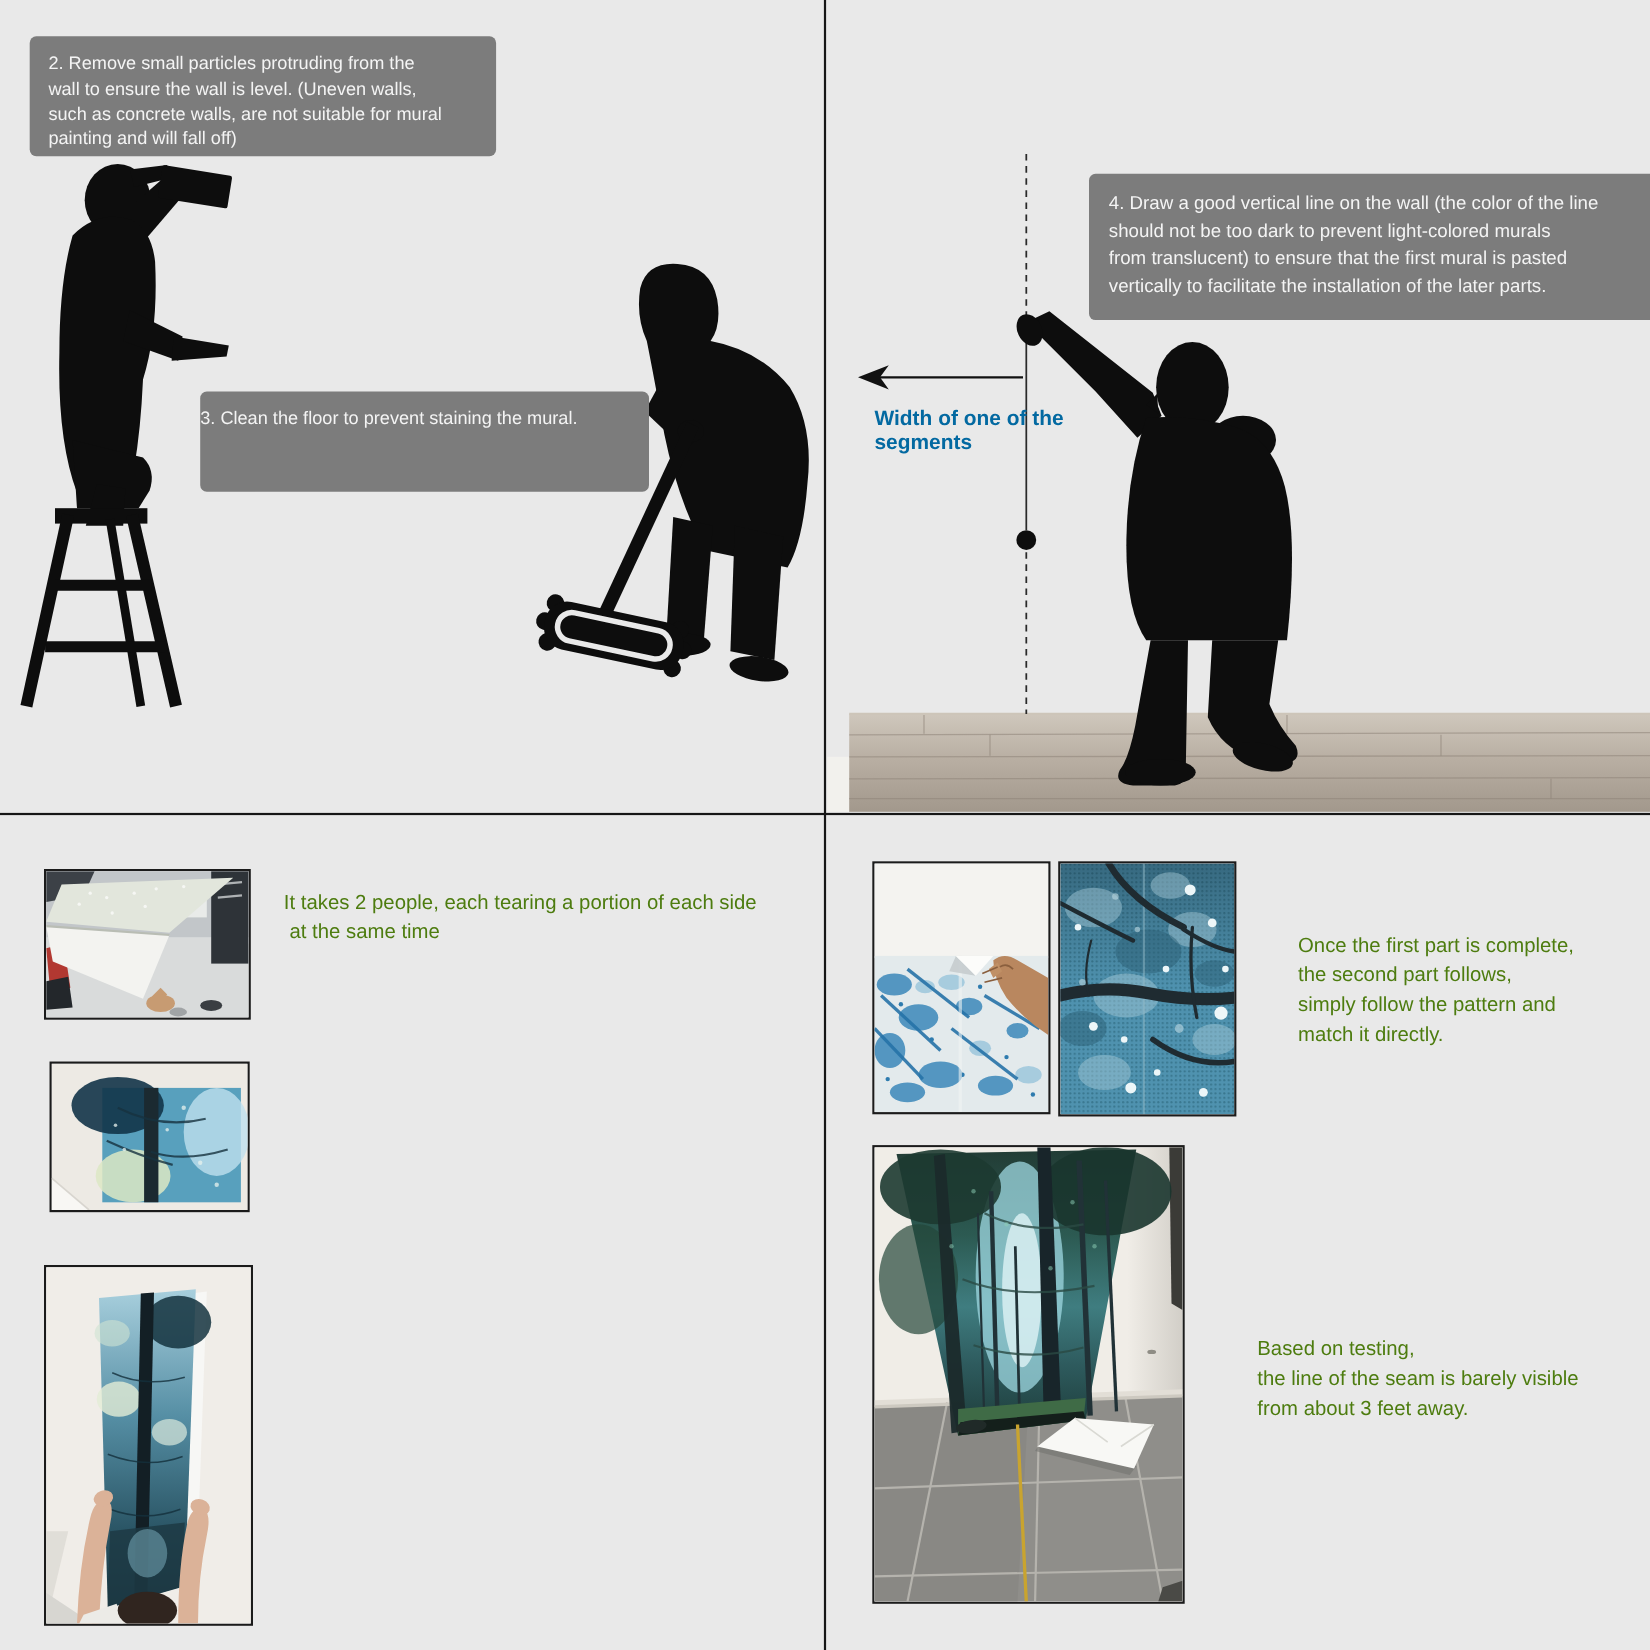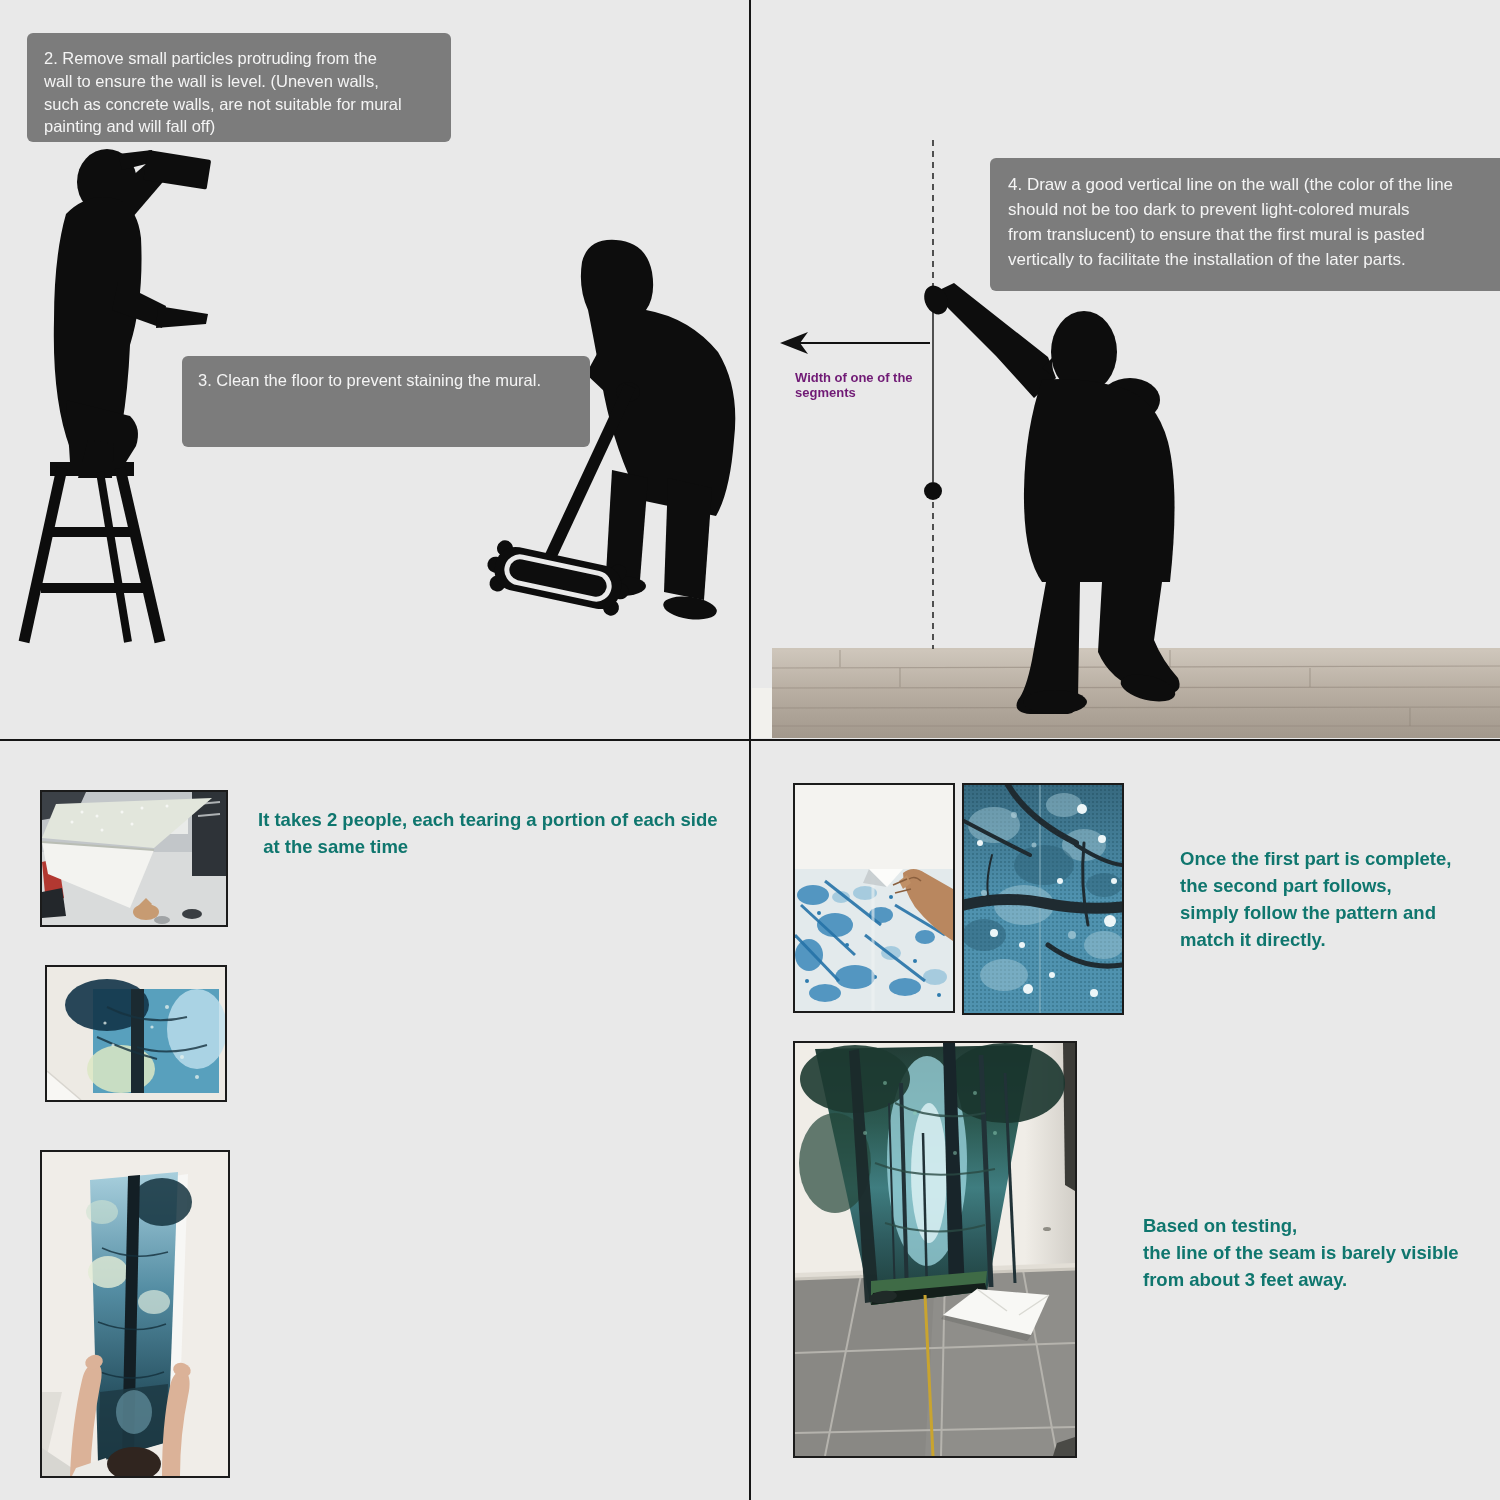--- a/index.html
+++ b/index.html
@@ -7,34 +7,34 @@
     position:relative;width:1500px;height:1500px;background:#e9e9e9;
     font-family:"Liberation Sans",sans-serif;overflow:hidden;
   }
   .abs{position:absolute;}
   .divider{background:#161616;}
   .note{
     position:absolute;background:#7c7c7c;color:#f4f4f4;border-radius:6px;
     white-space:pre-wrap;box-sizing:border-box;
   }
   .note2{left:27px;top:33px;width:424px;height:109px;padding:14px 17px;font-size:16.5px;line-height:1.38;}
-  .note3{left:182px;top:356px;width:408px;height:91px;padding:13px 16px;font-size:16.5px;line-height:1.38;}
+  .note3{left:182px;top:356px;width:408px;height:91px;padding:13px 0;font-size:16.5px;line-height:1.38;}
   .note4{left:990px;top:158px;width:564px;height:133px;padding:15px 18px;font-size:17px;line-height:1.47;}
   .caption{
-    position:absolute;color:#0f766e;font-weight:bold;font-size:18.5px;line-height:1.46;
+    position:absolute;color:#4d7c0f;font-weight:normal;font-size:18.5px;line-height:1.46;
     white-space:pre-wrap;
   }
   .cap1{left:258px;top:806px;width:500px;}
   .cap2{left:258px;top:998px;width:480px;}
   .cap3{left:253px;top:1188px;width:505px;}
   .cap4{left:1180px;top:845px;width:330px;}
   .cap5{left:1143px;top:1212px;width:375px;}
   .arrow-label{
     position:absolute;left:795px;top:370px;width:180px;
-    font-size:13px;font-weight:bold;color:#701a75;
+    font-size:19px;font-weight:bold;color:#0369a1;
   }
   .photo{
     position:absolute;border:2px solid #1b1b1b;box-sizing:border-box;background:#fff;
   }
   .photo svg{display:block;width:100%;height:100%;}
   .qsvg{position:absolute;}
 </style>
 </head>
 <body>
 

